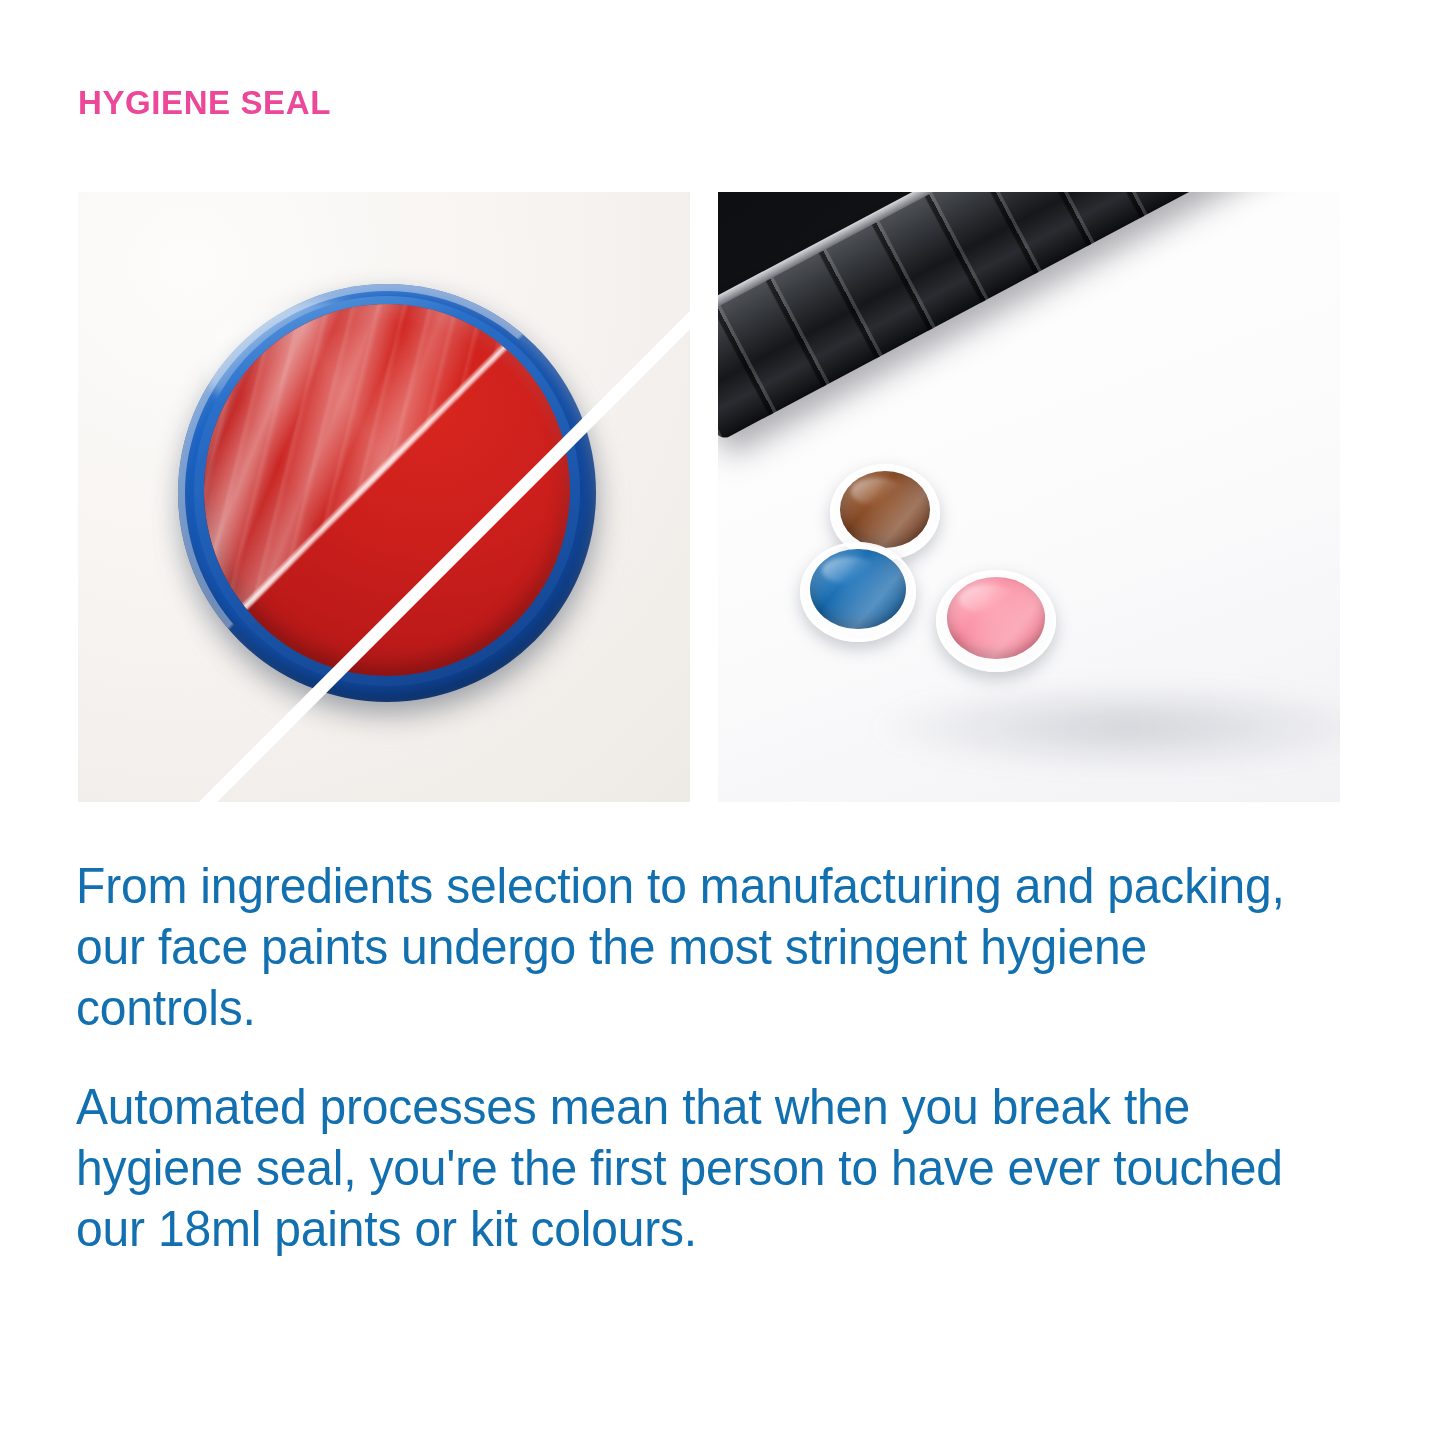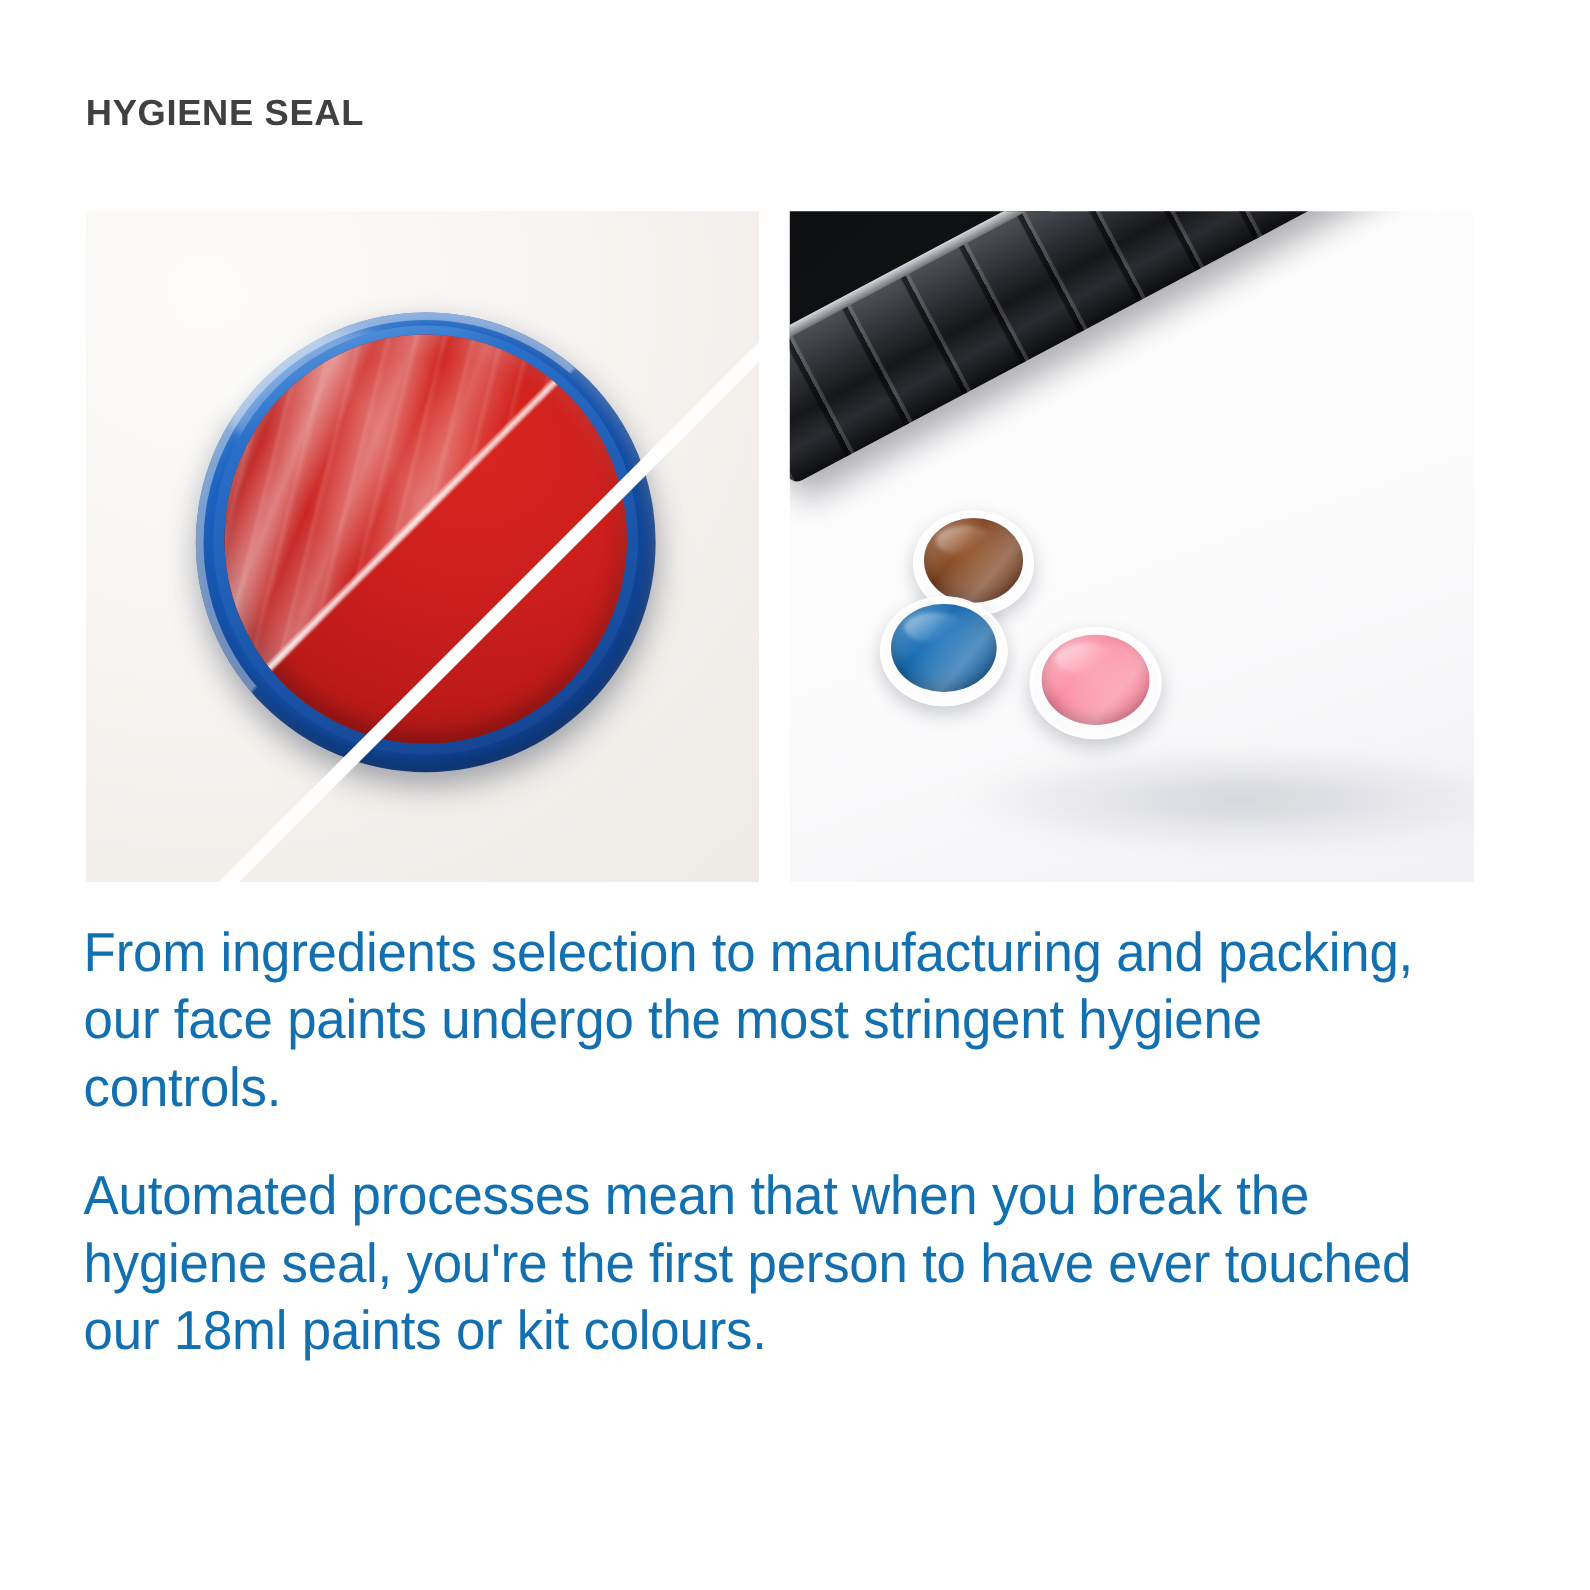--- a/index.html
+++ b/index.html
@@ -12,21 +12,21 @@
   }
   .page{position:absolute;inset:0;}
 
   
   .heading{
     position:absolute;
     left:78px; top:84px;
     font-size:33px;
     font-weight:bold;
     letter-spacing:0.6px;
-    color:#404040;
+    color:#ec4899;
     font-family:"Liberation Sans", sans-serif;
     white-space:nowrap;
   }
 
   
   .photos{
     position:absolute;
     left:78px; top:192px;
     width:1262px; height:610px;
   }
@@ -251,21 +251,21 @@
   .tray-front-shadow{
     position:absolute;
     left:150px;bottom:30px;width:520px;height:90px;
     background:radial-gradient(ellipse at 50% 50%, rgba(120,125,140,.28), rgba(255,255,255,0) 70%);
     filter:blur(10px);
   }
 
   
   .copy{
     position:absolute;
-    left:76px; top:836px;
+    left:76px; top:856px;
     width:1280px;
   }
   .para{
     color:#1270b0;
     font-family:"Liberation Sans", sans-serif;
     font-size:50px;
     line-height:1.22;
     font-weight:400;
     letter-spacing:-0.2px;
     margin:0 0 38px 0;

